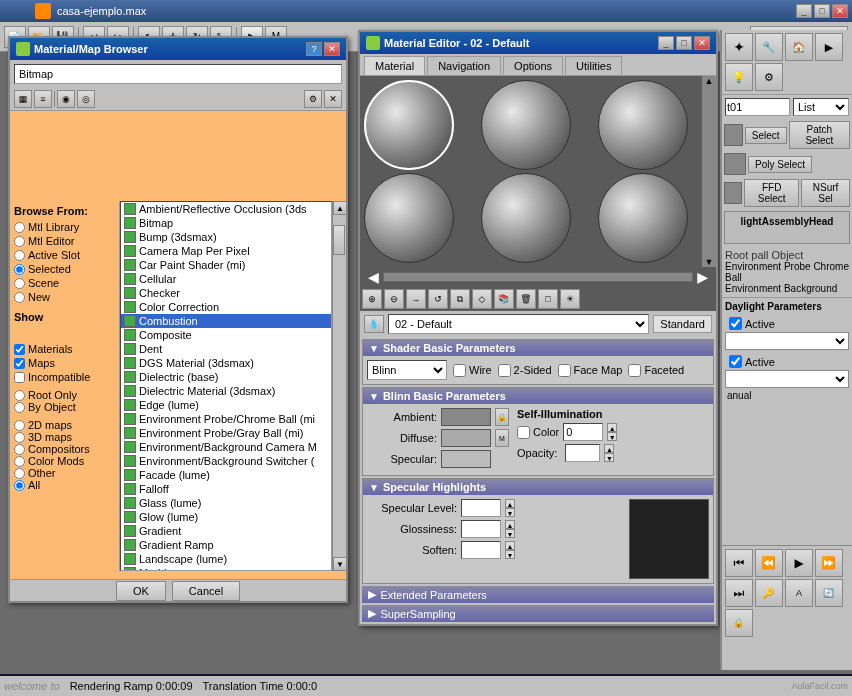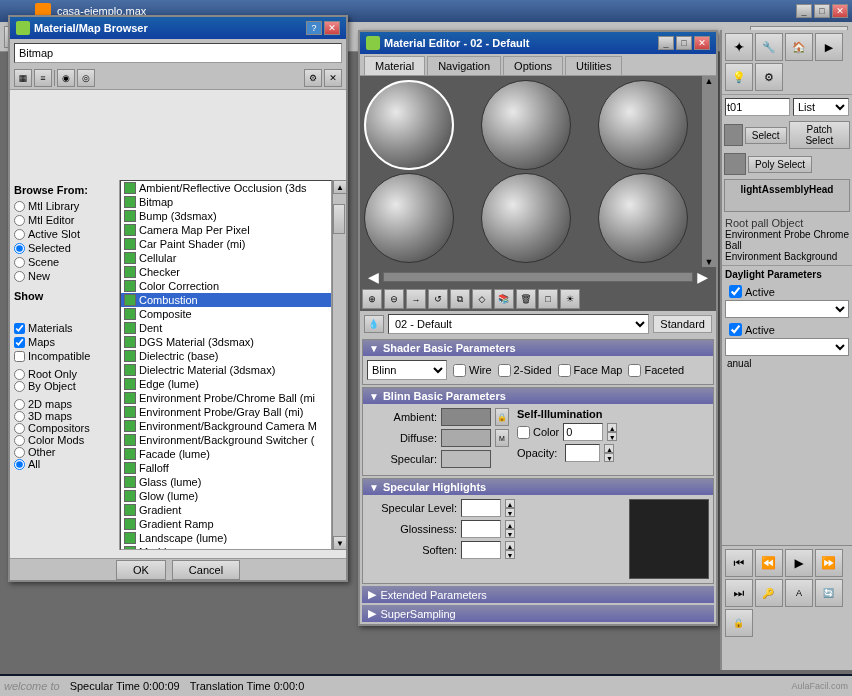--- a/index.html
+++ b/index.html
@@ -29,23 +29,23 @@
       background: linear-gradient(to bottom, #ddd, #bbb);
       border: 1px solid #888;
       cursor: pointer;
       display: flex; align-items: center; justify-content: center;
       font-size: 10px;
     }
 
     
     .material-browser {
       position: absolute;
-      top: 15px; left: 8px;
+      top: 36px; left: 8px;
       width: 340px;
-      background: #e5e5e5;
+      background: #fdba74;
       border: 2px solid #888;
       box-shadow: 2px 2px 5px rgba(0,0,0,0.5);
     }
     .material-browser .title-bar {
       background: linear-gradient(to bottom, #1a5fa8, #1040a0);
     }
 
     
     .material-editor {
       position: absolute;
@@ -874,20 +874,25 @@
 
   <div class="select-row">
     <span style="width:22px;height:22px;background:#888;border:1px solid #666;display:inline-block;"></span>
     <button class="select-btn">Select</button>
     <button class="select-btn">Patch Select</button>
   </div>
   <div class="select-row">
     <span style="width:22px;height:22px;background:#888;border:1px solid #666;display:inline-block;"></span>
     <button class="select-btn">Poly Select</button>
   </div>
+  <div class="select-row">
+    <span style="width:22px;height:22px;background:#888;border:1px solid #666;display:inline-block;"></span>
+    <button class="select-btn">FFD Select</button>
+    <button class="select-btn">NSurf Sel</button>
+  </div>
 
   <div style="padding:4px;border:1px solid #888;margin:2px;background:#bbb;">
     <div style="font-size:10px;font-weight:bold;text-align:center;margin-bottom:12px;">lightAssemblyHead</div>
   </div>
 
   <div style="padding:3px;">
     <div style="font-size:10px;color:#333;">
       <span>Root pall Object</span>
     </div>
     <div style="font-size:10px;">Environment Probe Chrome Ball</div>
@@ -917,17 +922,17 @@
     <div class="rp-btn" style="font-size:12px;">⏭</div>
     <div class="rp-btn" style="font-size:10px;">🔑</div>
     <div class="rp-btn" style="font-size:9px;">A</div>
     <div class="rp-btn" style="font-size:9px;">🔄</div>
     <div class="rp-btn" style="font-size:9px;">🔒</div>
   </div>
 </div>
 
 <div class="statusbar">
   <span style="color:#888;font-style:italic;">welcome to</span>
-  <span>Specular Time  0:00:09</span>
+  <span>Rendering Ramp  0:00:09</span>
   <span>Translation Time  0:00:0</span>
   <span style="flex:1;"></span>
   <span style="color:#888;font-size:9px;">AulaFacil.com</span>
 </div>
 
 </body></html>

